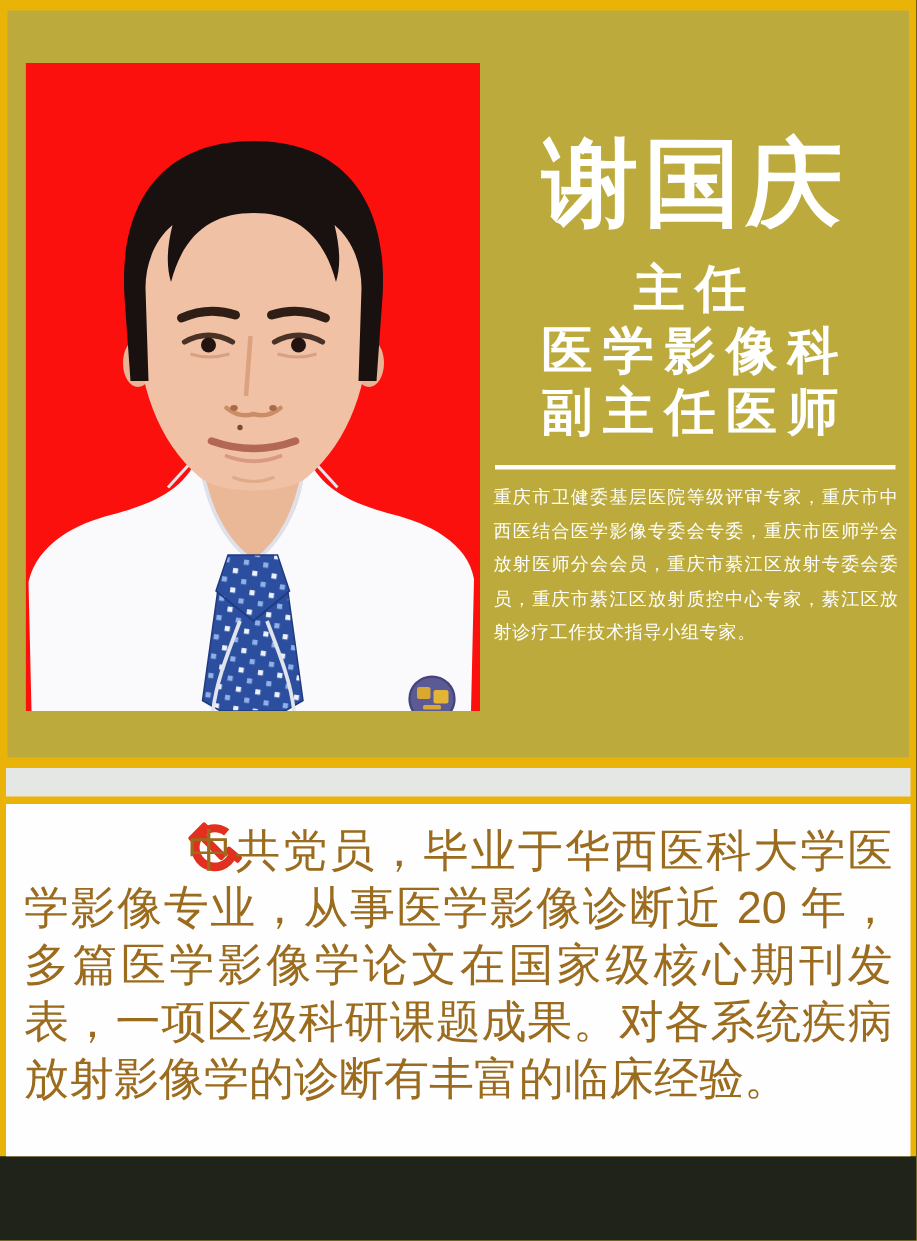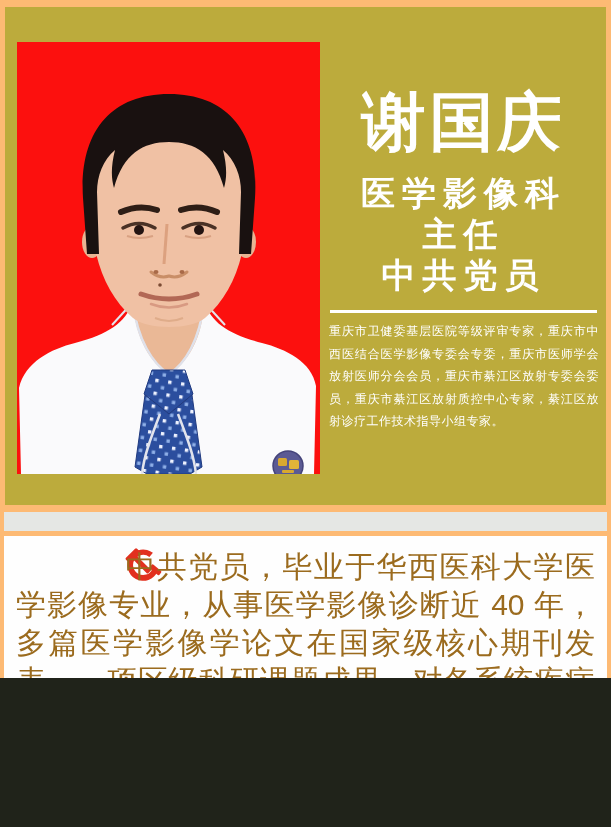--- a/index.html
+++ b/index.html
@@ -1,17 +1,17 @@
 <!DOCTYPE html>
 <html><head>
 <meta charset="utf-8">
 <style>
   html,body{margin:0;padding:0;background:#20231a;}
   .page{
-    position:relative;width:611px;height:678px;background:#fdba74;overflow:hidden;
+    position:relative;width:611px;height:771px;background:#eab308;overflow:hidden;
     font-family:"Liberation Sans","DejaVu Sans",sans-serif;
   }
   
   .gold-panel{
     position:absolute;left:5px;top:7px;width:601px;height:498px;
     background:#bcab3c;
   }
   .photo{
     position:absolute;left:12px;top:35px;width:303px;height:432px;overflow:hidden;
   }
@@ -128,37 +128,37 @@
 
         <path d="M124 252 Q152 262 180 252" fill="none" stroke="#b26855" stroke-width="5" stroke-linecap="round"></path>
         <path d="M134 262 Q152 269 170 262" fill="none" stroke="#d89a82" stroke-width="2.5" stroke-linecap="round"></path>
         <path d="M138 276 Q152 282 166 276" fill="none" stroke="#dfac8a" stroke-width="2"></path>
       </svg>
     </div>
 
     <div class="right-col">
       <div class="name">谢国庆</div>
       <div class="titles">
+        <div>主任</div>
         <div>医学影像科</div>
-        <div>主任</div>
-        <div>中共党员</div>
+        <div>副主任医师</div>
       </div>
       <div class="divider"></div>
       <div class="credentials">重庆市卫健委基层医院等级评审专家，重庆市中西医结合医学影像专委会专委，重庆市医师学会放射医师分会会员，重庆市綦江区放射专委会委员，重庆市綦江区放射质控中心专家，綦江区放射诊疗工作技术指导小组专家。</div>
     </div>
   </div>
 
   <div class="strip"></div>
 
   <div class="white-panel">
     <p class="bio"><span class="emblem"><svg width="42" height="40" viewBox="0 0 44 42" xmlns="http://www.w3.org/2000/svg">
             <g fill="#e2301f">
               <path d="M34.5 8.2 A16.5 16.5 0 1 0 39.5 27.5 L33.8 25.6 A10.6 10.6 0 1 1 30.8 12.6 Z"></path>
               <rect x="31" y="23" width="13" height="5.5" rx="1.5" transform="rotate(40 37 25.5)"></rect>
               <g transform="rotate(-45 20 18)">
                 <rect x="17.5" y="8" width="5.5" height="25" rx="1.5"></rect>
                 <rect x="12" y="5" width="16.5" height="7.5" rx="1.5"></rect>
               </g>
             </g>
-          </svg></span><span>中共党员，毕业于华西医科大学医学影像专业，从事医学影像诊断近 40 年，多篇医学影像学论文在国家级核心期刊发表，一项区级科研课题成果。对各系统疾病放射影像学的诊断有丰富的临床经验。</span></p>
+          </svg></span><span>中共党员，毕业于华西医科大学医学影像专业，从事医学影像诊断近 20 年，多篇医学影像学论文在国家级核心期刊发表，一项区级科研课题成果。对各系统疾病放射影像学的诊断有丰富的临床经验。</span></p>
   </div>
 
 </div>
 
 </body></html>

